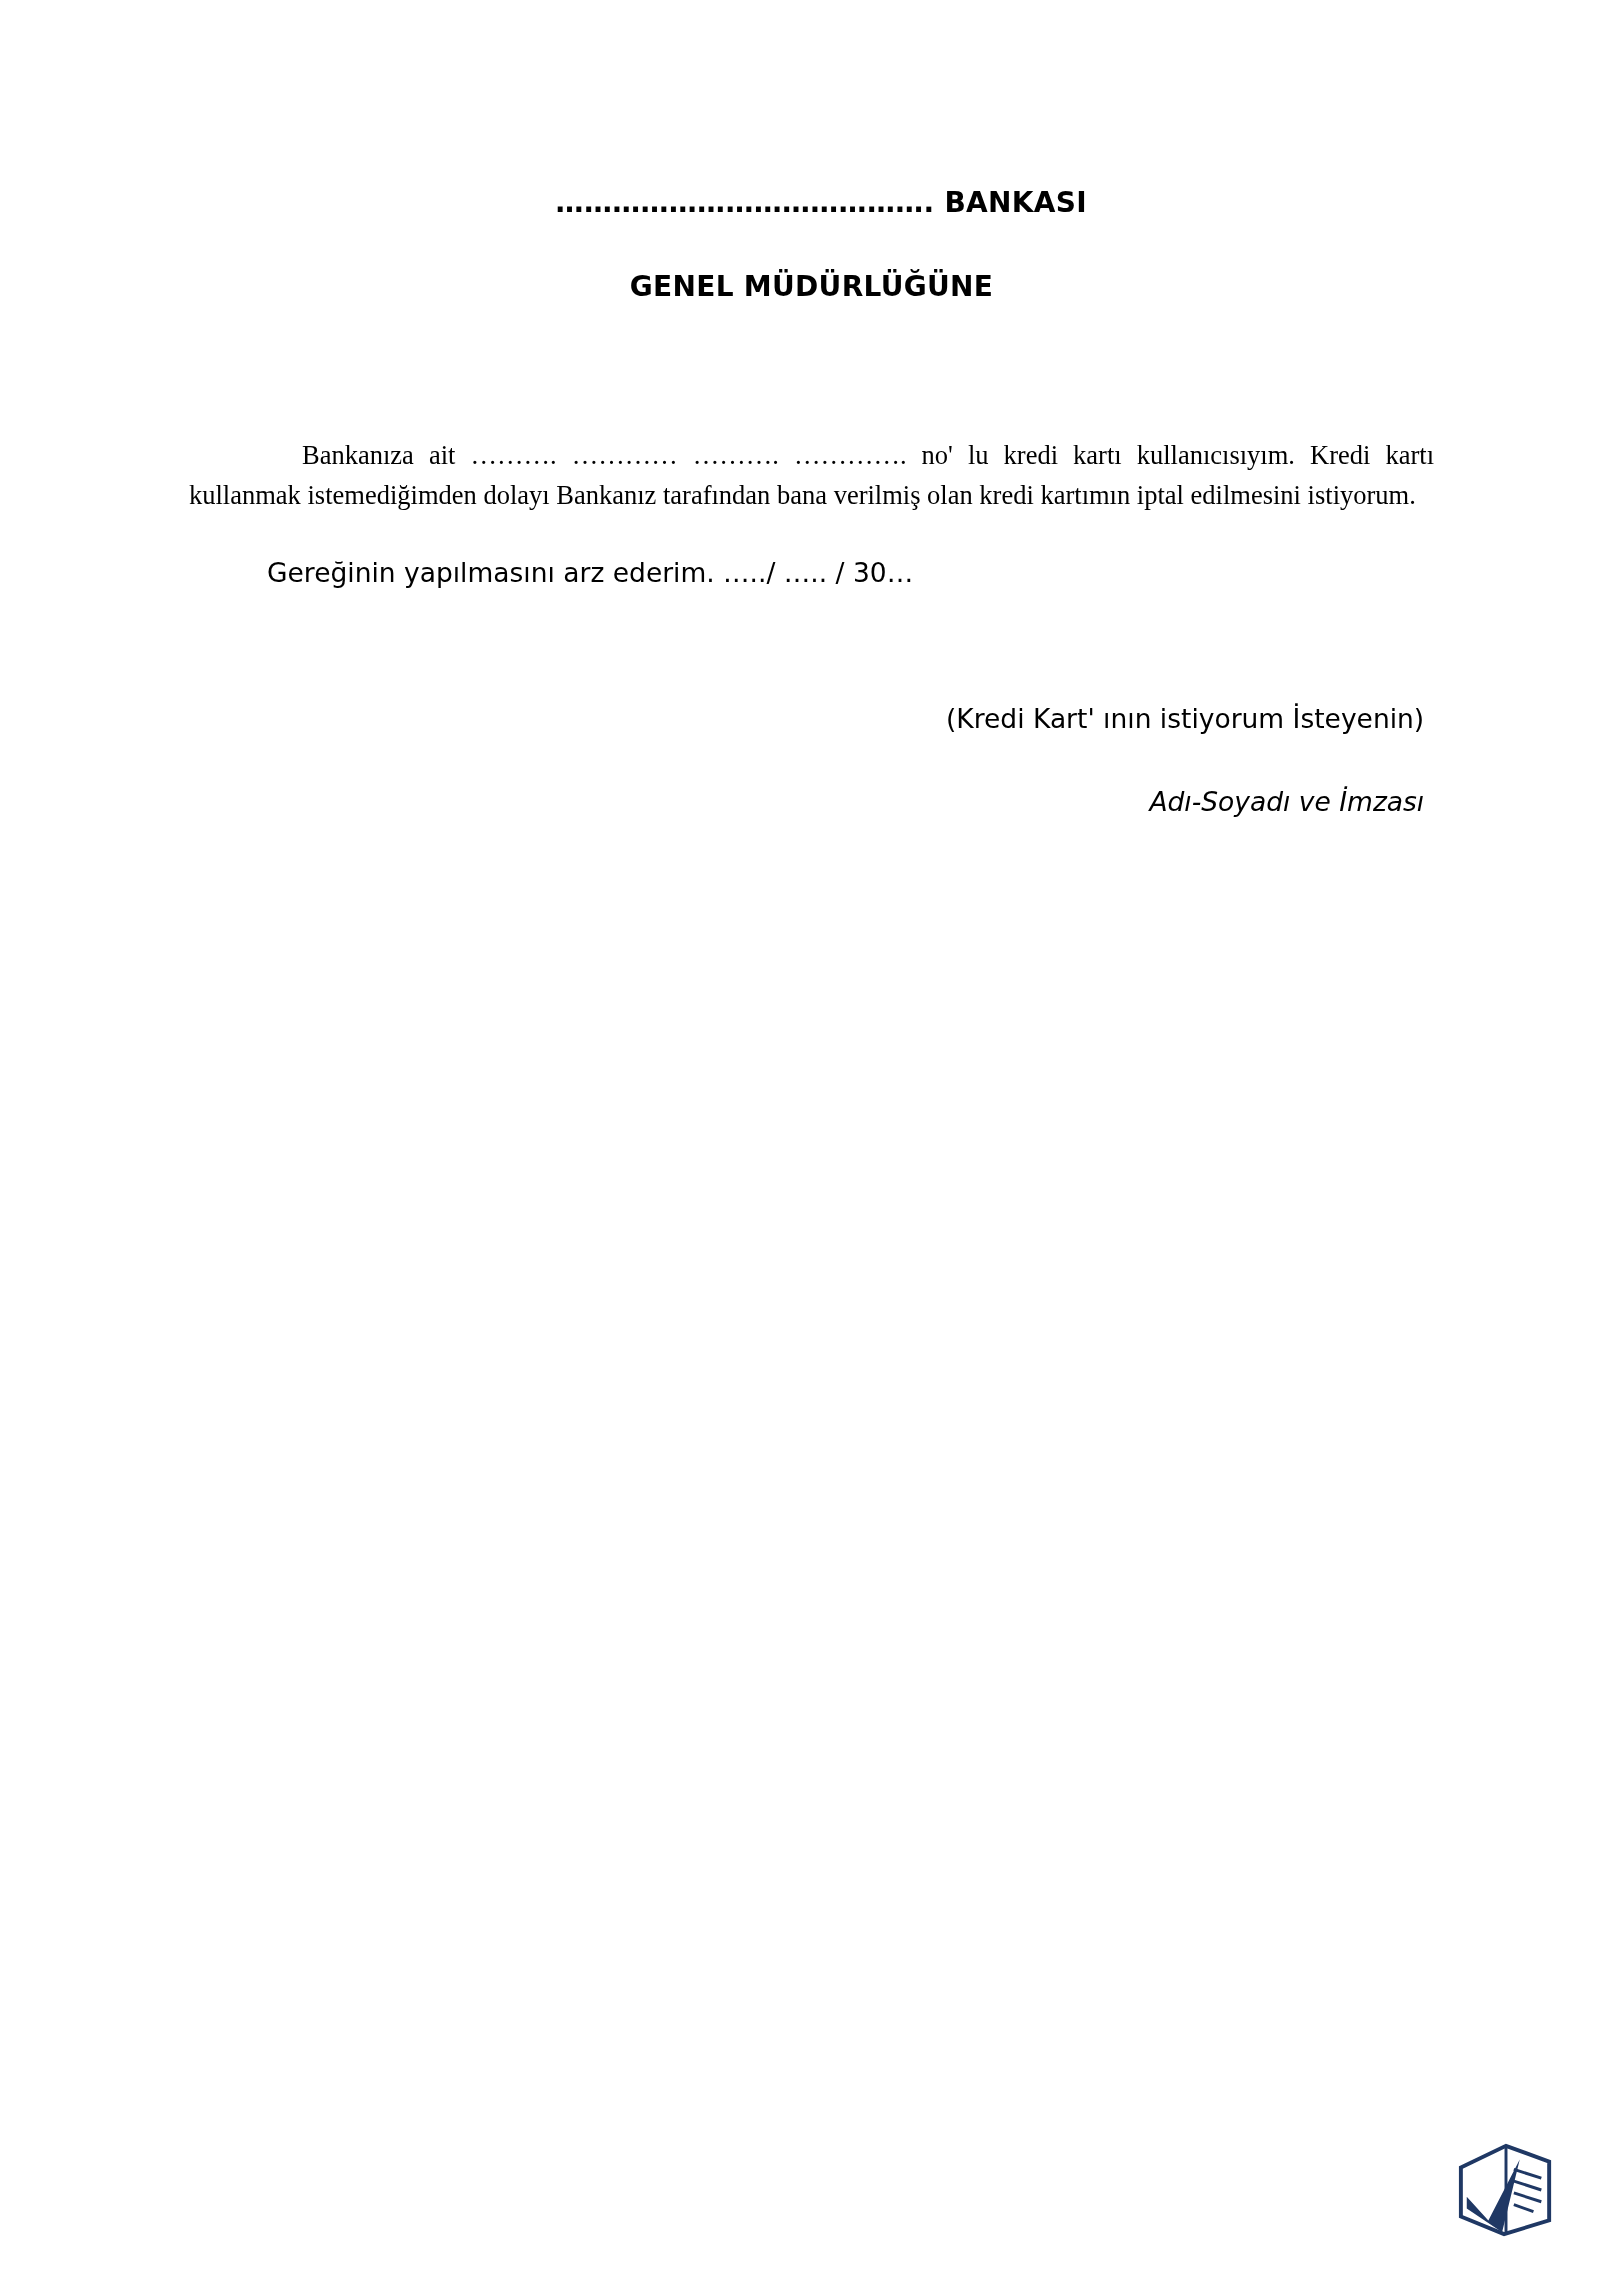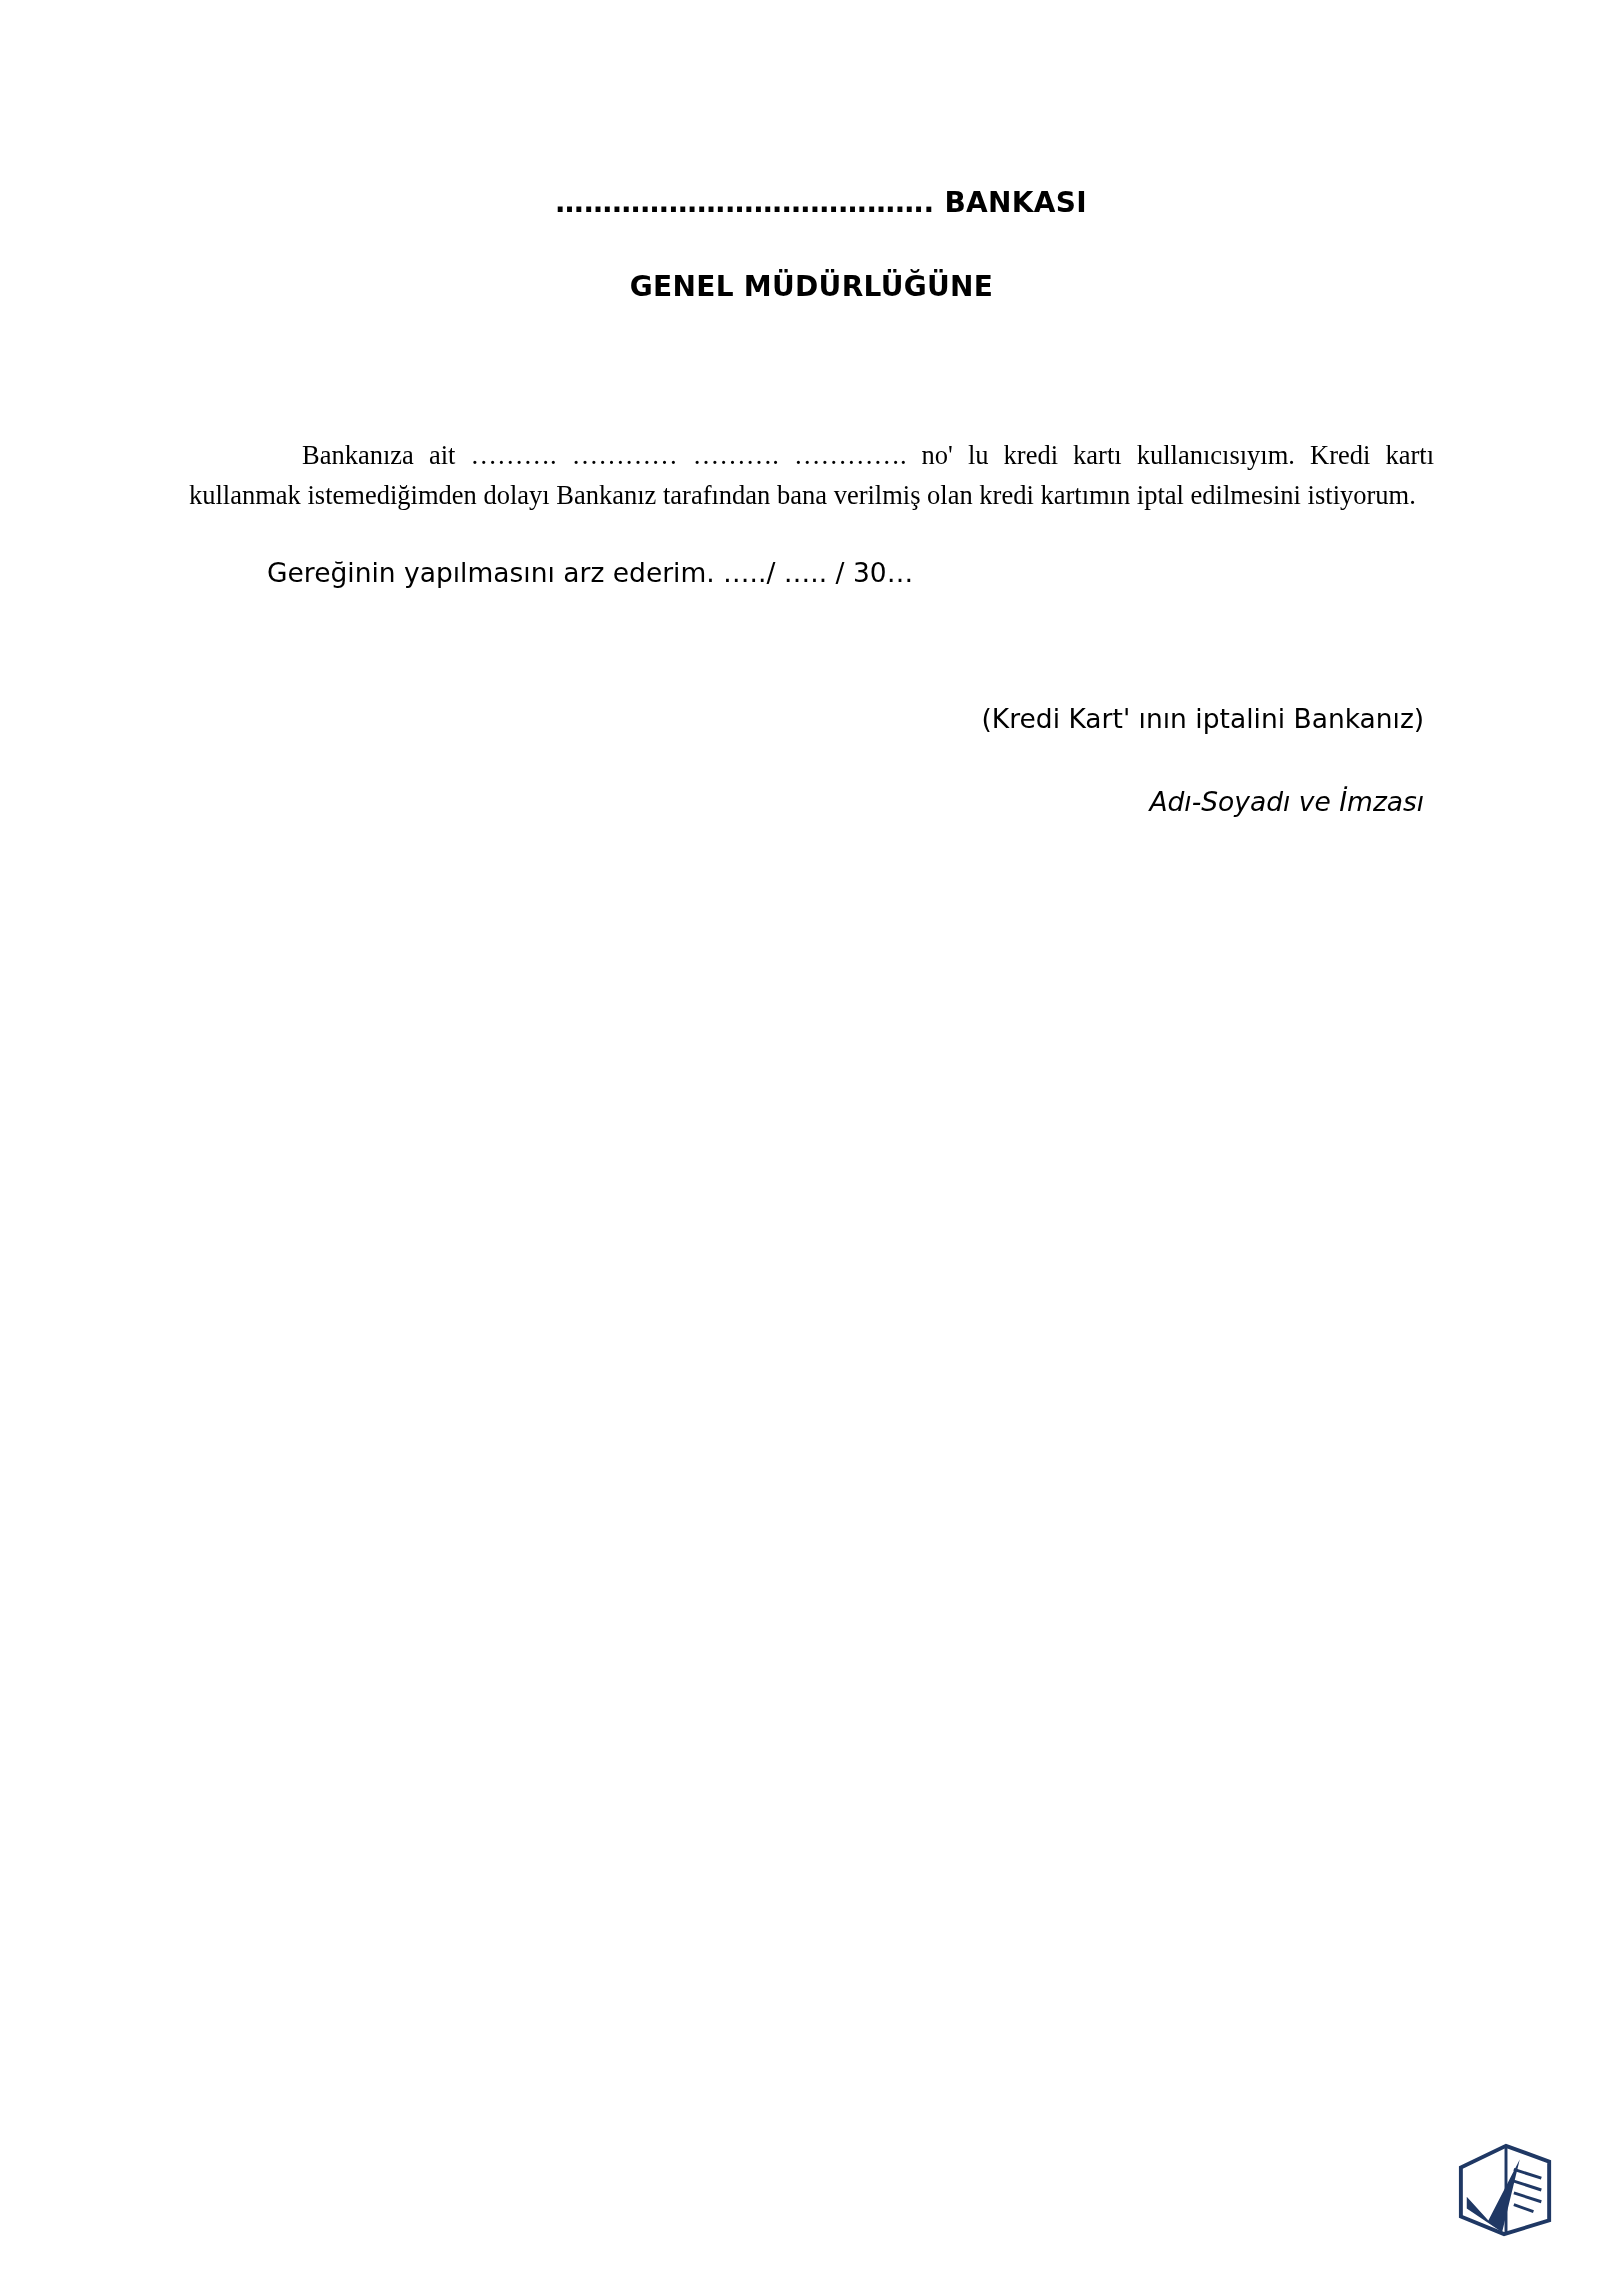--- a/index.html
+++ b/index.html
@@ -123,21 +123,21 @@
 
     <div class="heading-1">…………………………………. BANKASI</div>
 
     <div class="heading-2">GENEL MÜDÜRLÜĞÜNE</div>
 
     <p class="para-main">Bankanıza ait ………. …………  ………. …………. no' lu kredi kartı kullanıcısıyım. Kredi kartı kullanmak istemediğimden dolayı Bankanız tarafından bana verilmiş olan kredi kartımın iptal edilmesini istiyorum.</p>
 
     <p class="para-request">Gereğinin yapılmasını arz ederim.  …../ ….. / 30…</p>
 
     <div class="sign-block">
-      <div class="sign-line-1">(Kredi Kart' ının iptalini Bankanız)</div>
+      <div class="sign-line-1">(Kredi Kart' ının istiyorum İsteyenin)</div>
       <div class="sign-line-2">Adı-Soyadı ve İmzası</div>
     </div>
 
   </div>
 
   <div class="logo">
     <span class="logo-mark">
       <svg viewBox="0 0 104 104" width="102" height="102" aria-hidden="true">
 
         <polygon points="6,30 52,8 96,24 96,84 50,98 6,80" fill="#ffffff"></polygon>

